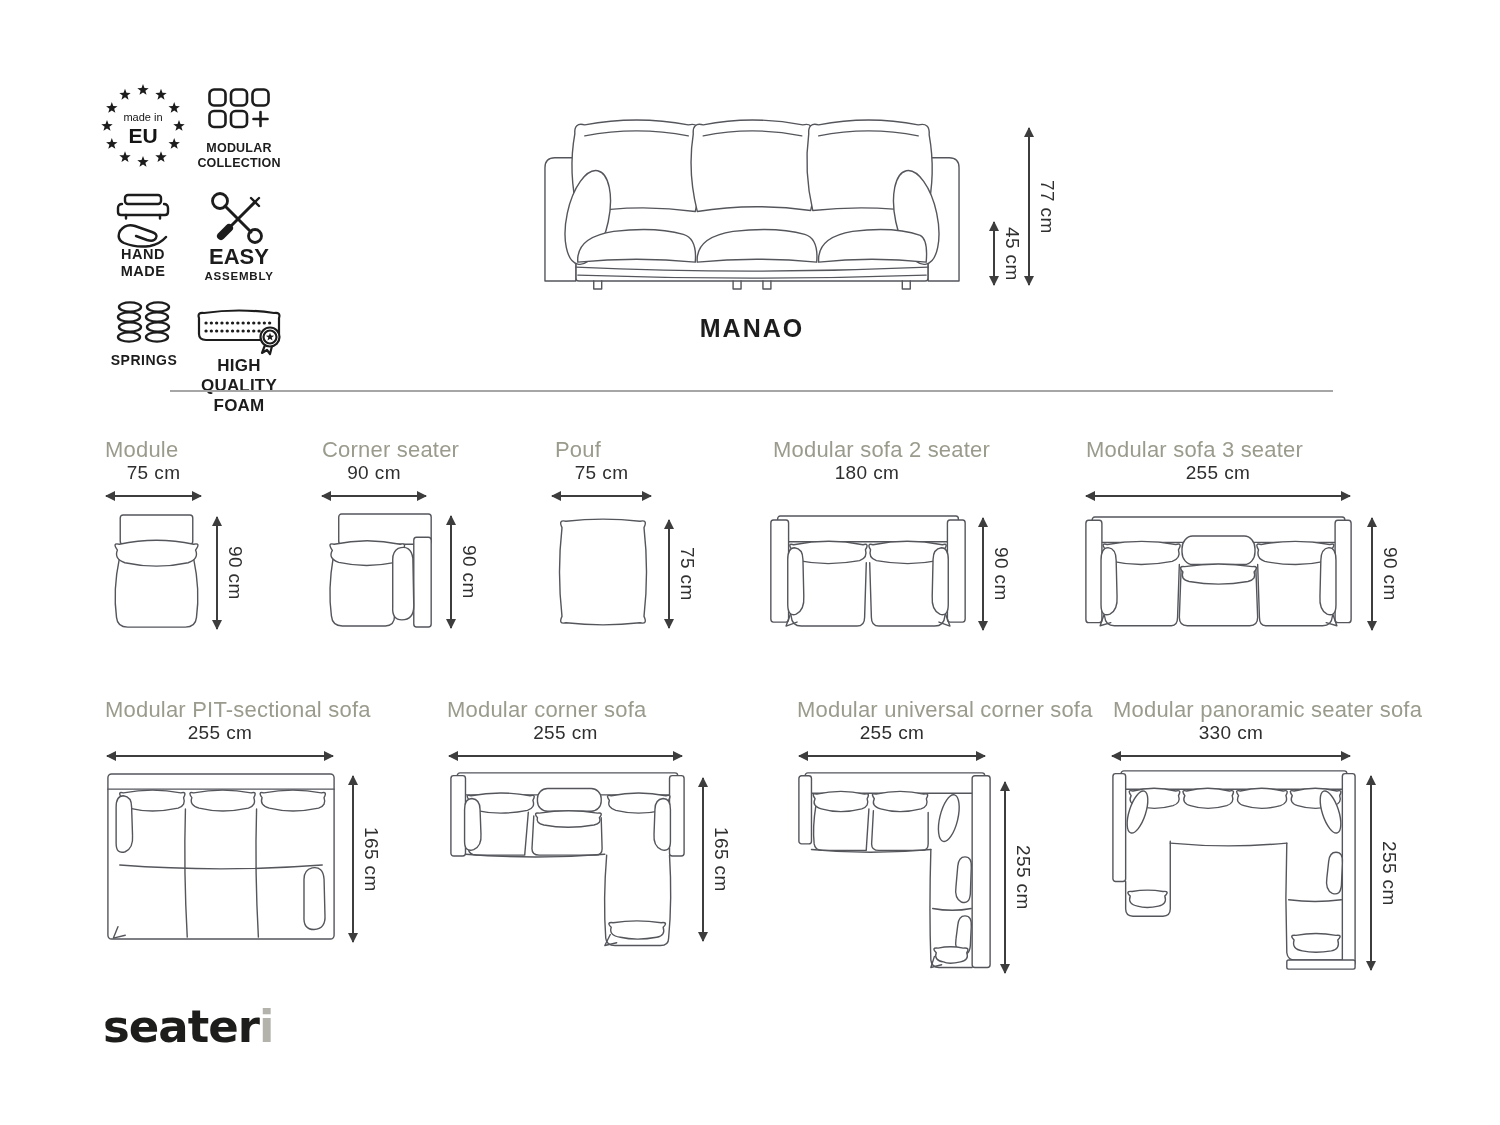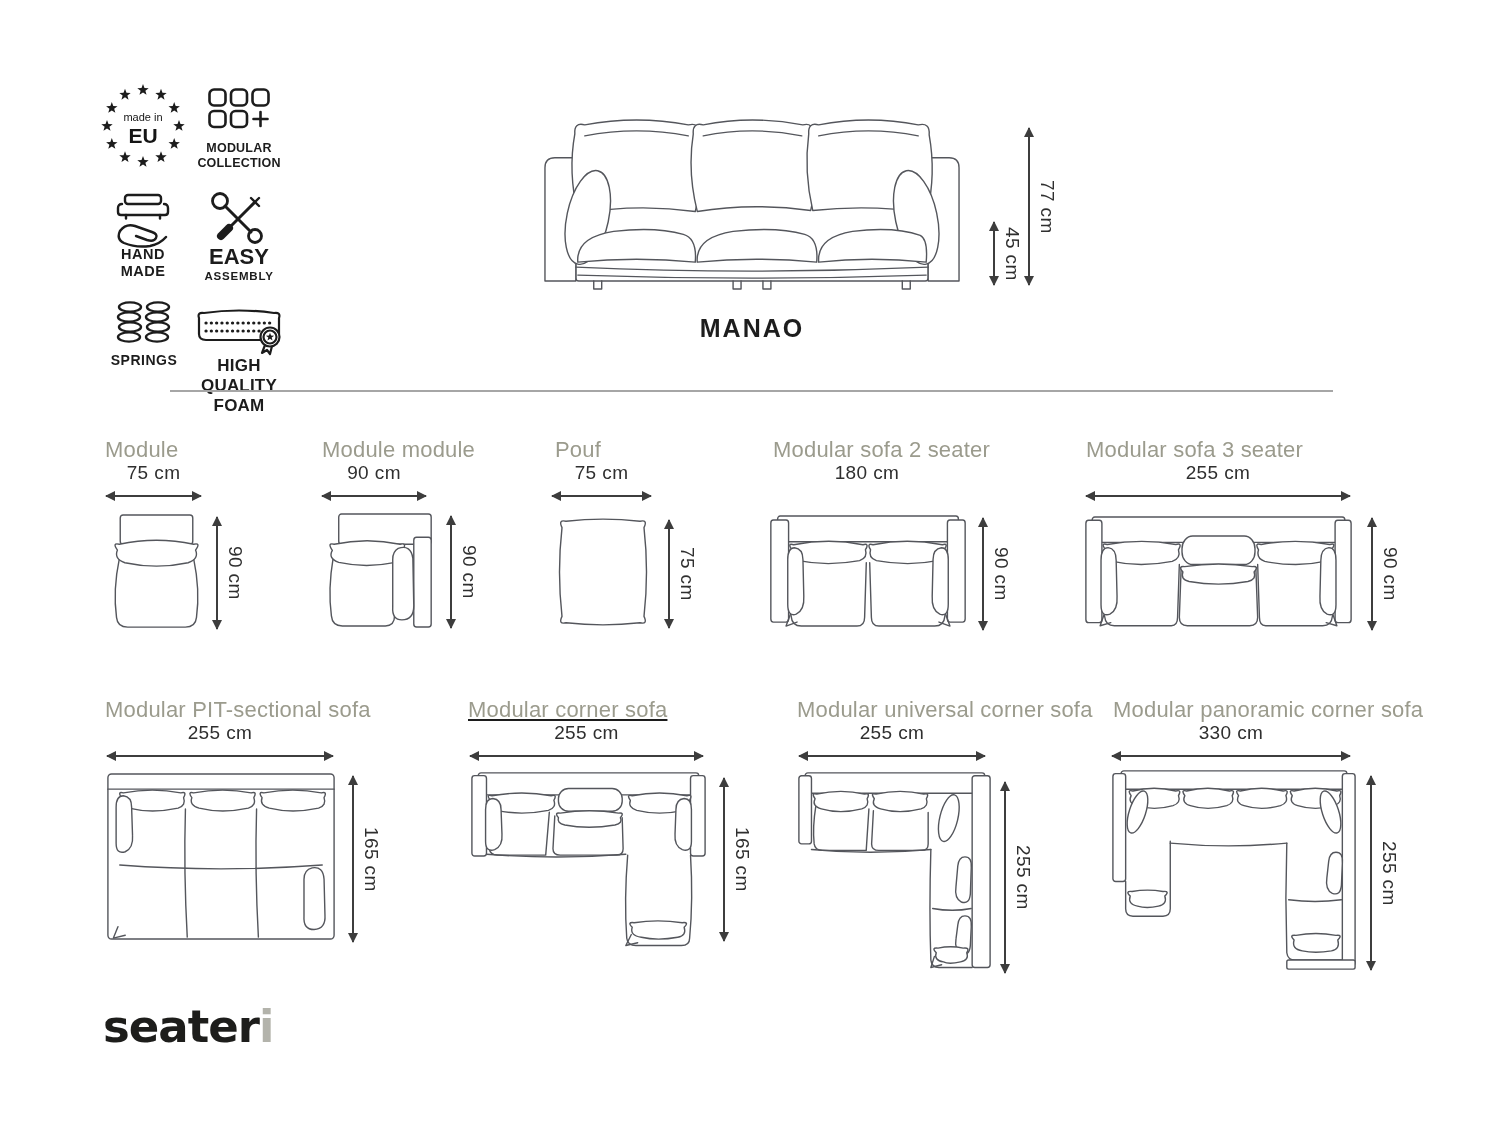--- a/index.html
+++ b/index.html
@@ -195,21 +195,21 @@
       <path d="M8,37 Q2,29 10,31 Q50,23 90,31 Q98,29 92,37 Q96,46 84,50 Q50,57 16,50 Q4,46 8,37 Z"></path>
     </g>
   </svg>
   <div class="dimv" style="left:111px;top:80px;height:112px;">
     <span class="arr-v"></span>
     <span class="dlabel">90 cm</span>
   </div>
 </div>
 
 <div class="cell" style="left:322px;top:437px;">
-  <div class="pname">Module module</div>
+  <div class="pname">Corner seater</div>
   <div class="dimh" style="left:0px;top:25px;width:104px;">
     <span class="dlabel">90 cm</span>
     <span class="arr-h"></span>
   </div>
   <svg class="draw" style="left:3px;top:76px" width="108" height="119" viewBox="0 0 118 118" preserveAspectRatio="none">
     <g fill="#fff" stroke="#54565c" stroke-width="1.4" stroke-linejoin="round" stroke-linecap="round">
       <rect x="15" y="1" width="101" height="30" rx="3"></rect>
       <rect x="97" y="24" width="19" height="89" rx="3"></rect>
       <path d="M9,44 Q3,76 7,102 Q8,112 19,112 L66,112 Q76,112 76,102 L76,52" fill="none"></path>
       <path d="M8,37 Q2,29 10,31 Q46,24 82,31 Q90,29 85,37 Q88,45 77,49 Q45,55 15,49 Q3,45 8,37 Z"></path>
@@ -316,21 +316,21 @@
       <path d="M18,24 Q10,24 10,36 L10,74 Q10,86 20,83 Q29,79 28,66 L27,36 Q27,25 18,24 Z"></path>
       <path d="M225,100 Q237,98 238,112 L239,150 Q240,164 227,165 Q215,165 216,151 L216,112 Q216,102 225,100 Z"></path>
     </g>
   </svg>
   <div class="dimv" style="left:247px;top:79px;height:166px;">
     <span class="arr-v"></span>
     <span class="dlabel">165 cm</span>
   </div>
 </div>
 
-<div class="cell" style="left:468px;top:697px;text-decoration:underline;">
+<div class="cell" style="left:447px;top:697px;">
   <div class="pname">Modular corner sofa</div>
   <div class="dimh" style="left:2px;top:25px;width:233px;">
     <span class="dlabel">255 cm</span>
     <span class="arr-h"></span>
   </div>
   <svg class="draw" style="left:3px;top:75px" width="235" height="179" viewBox="0 0 258 196" preserveAspectRatio="none">
     <g fill="#fff" stroke="#54565c" stroke-width="1.4" stroke-linejoin="round" stroke-linecap="round">
       <rect x="8" y="1" width="242" height="24" rx="3"></rect>
       <rect x="1" y="4" width="16" height="88" rx="3"></rect>
       <rect x="241" y="4" width="16" height="88" rx="3"></rect>
@@ -379,21 +379,21 @@
       <path d="M154,196 Q148,190 156,191 Q170,188 184,191 Q192,190 188,196 Q191,204 181,206 Q168,209 162,206 Q151,204 154,196 Z"></path>
     </g>
   </svg>
   <div class="dimv" style="left:207px;top:85px;height:191px;">
     <span class="arr-v"></span>
     <span class="dlabel">255 cm</span>
   </div>
 </div>
 
 <div class="cell" style="left:1113px;top:697px;">
-  <div class="pname">Modular panoramic corner sofa</div>
+  <div class="pname">Modular panoramic seater sofa</div>
   <div class="dimh" style="left:-1px;top:25px;width:238px;">
     <span class="dlabel">330 cm</span>
     <span class="arr-h"></span>
   </div>
   <svg class="draw" style="left:-1px;top:73px" width="244" height="201" viewBox="0 0 268 220" preserveAspectRatio="none">
     <g fill="#fff" stroke="#54565c" stroke-width="1.4" stroke-linejoin="round" stroke-linecap="round">
       <rect x="10" y="1" width="248" height="20" rx="3"></rect>
       <rect x="1" y="4" width="14" height="118" rx="3"></rect>
       <rect x="253" y="4" width="14" height="210" rx="3"></rect>
       <path d="M64,80 Q128,86 192,80" fill="none"></path>

